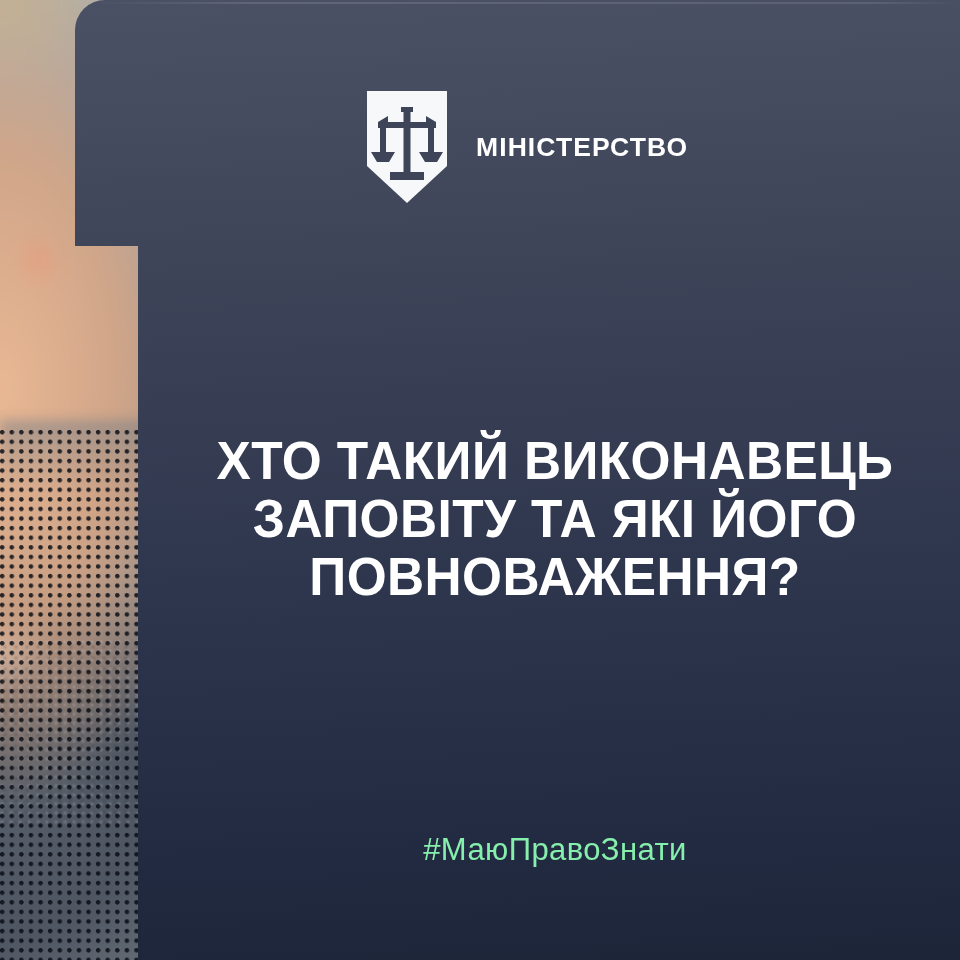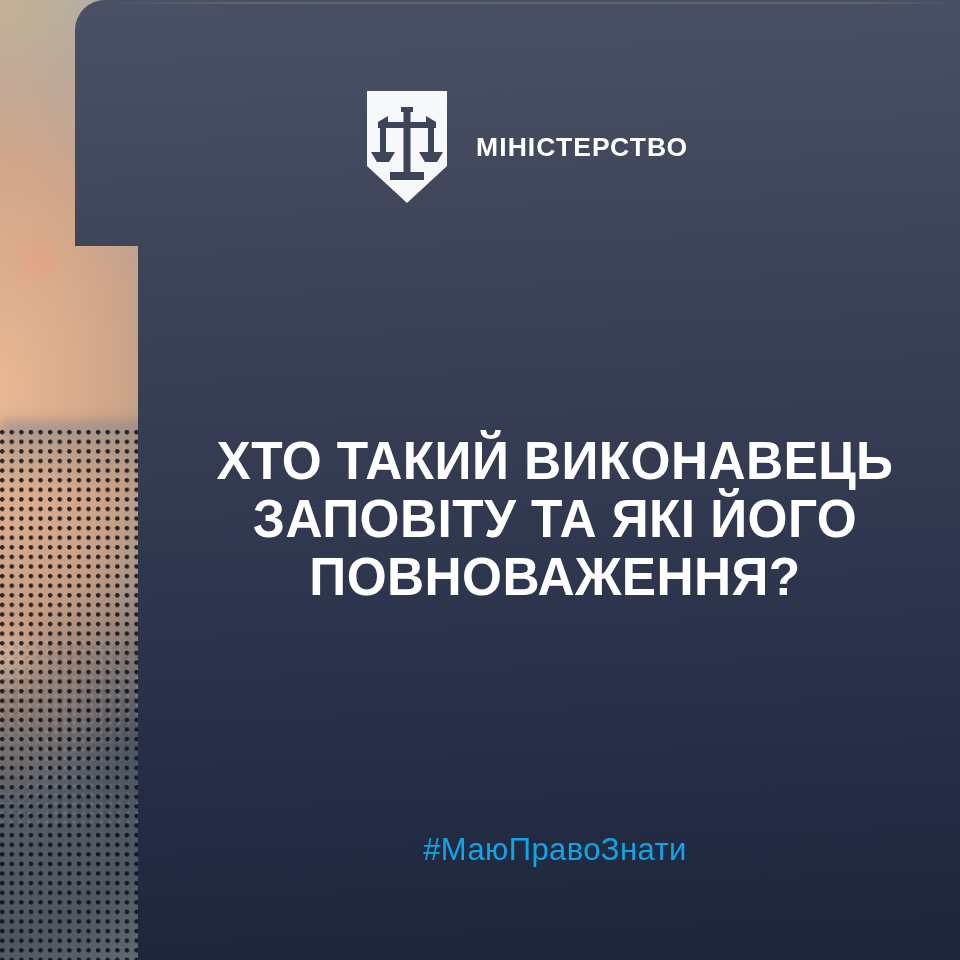--- a/index.html
+++ b/index.html
@@ -125,21 +125,21 @@
     transform:scaleX(.97);
     transform-origin:center;
   }
   .headline div{ white-space:nowrap; }
 
   
   .hashtag{
     position:absolute;
     left:150px; top:832px; width:810px;
     text-align:center;
-    color:#0ea5e9;
+    color:#86efac;
     font-size:31px;
     font-weight:normal;
     letter-spacing:.4px;
   }
 </style>
 </head>
 <body>
 
 <div id="poster">
 

